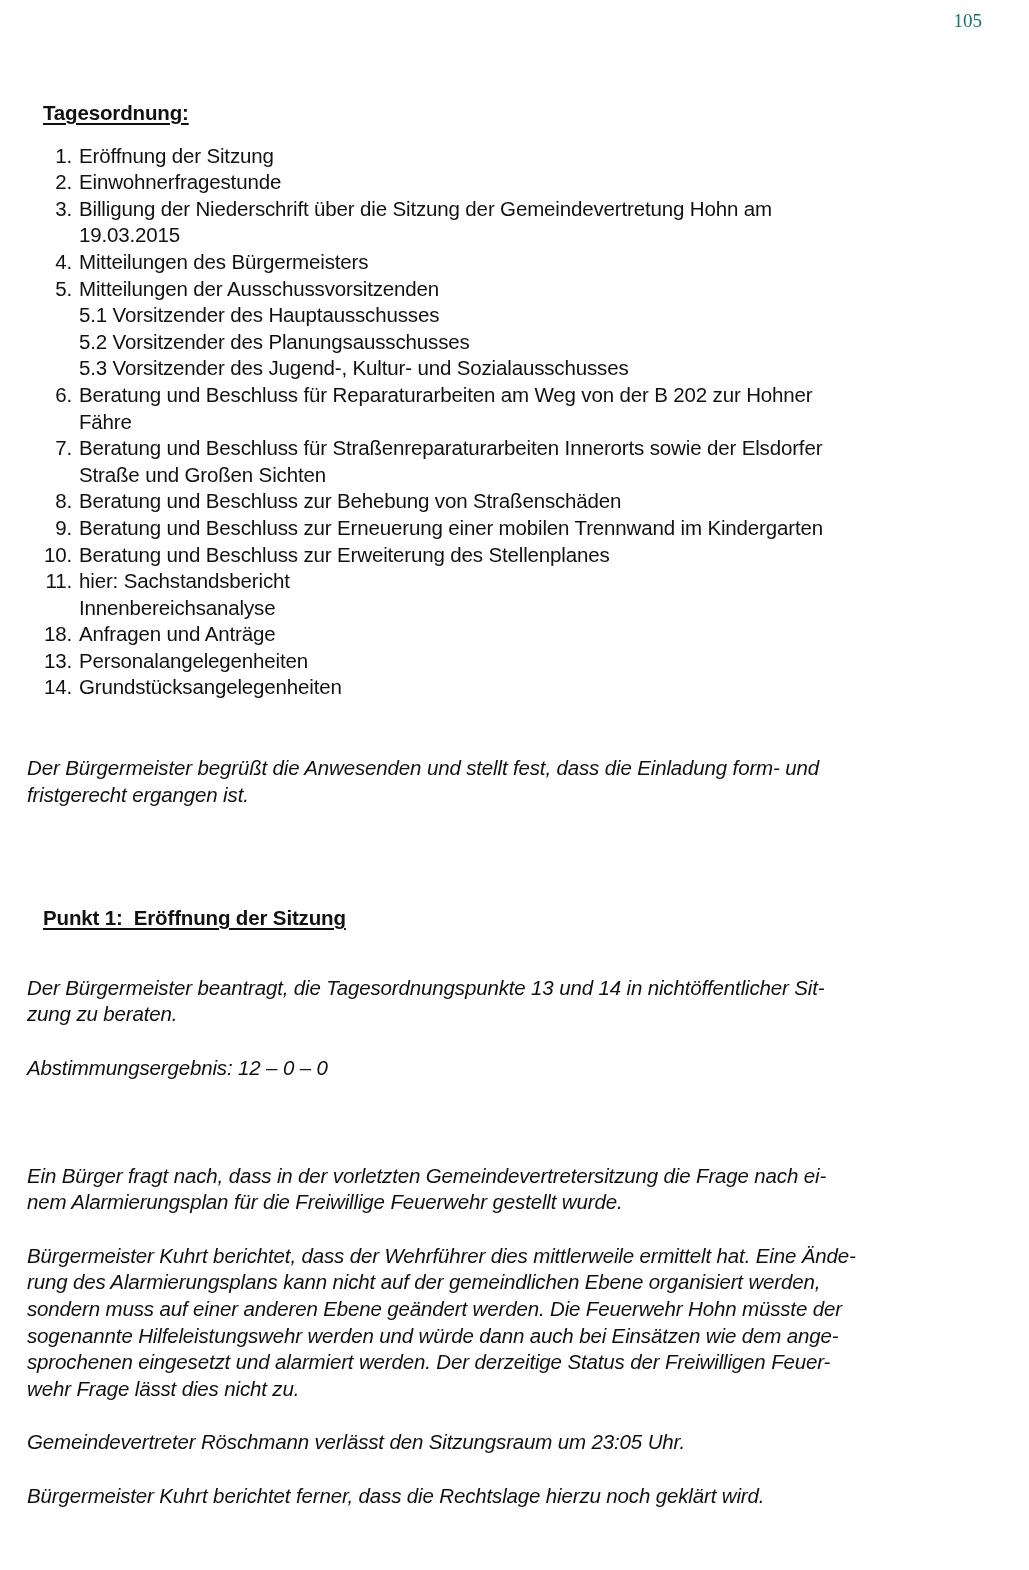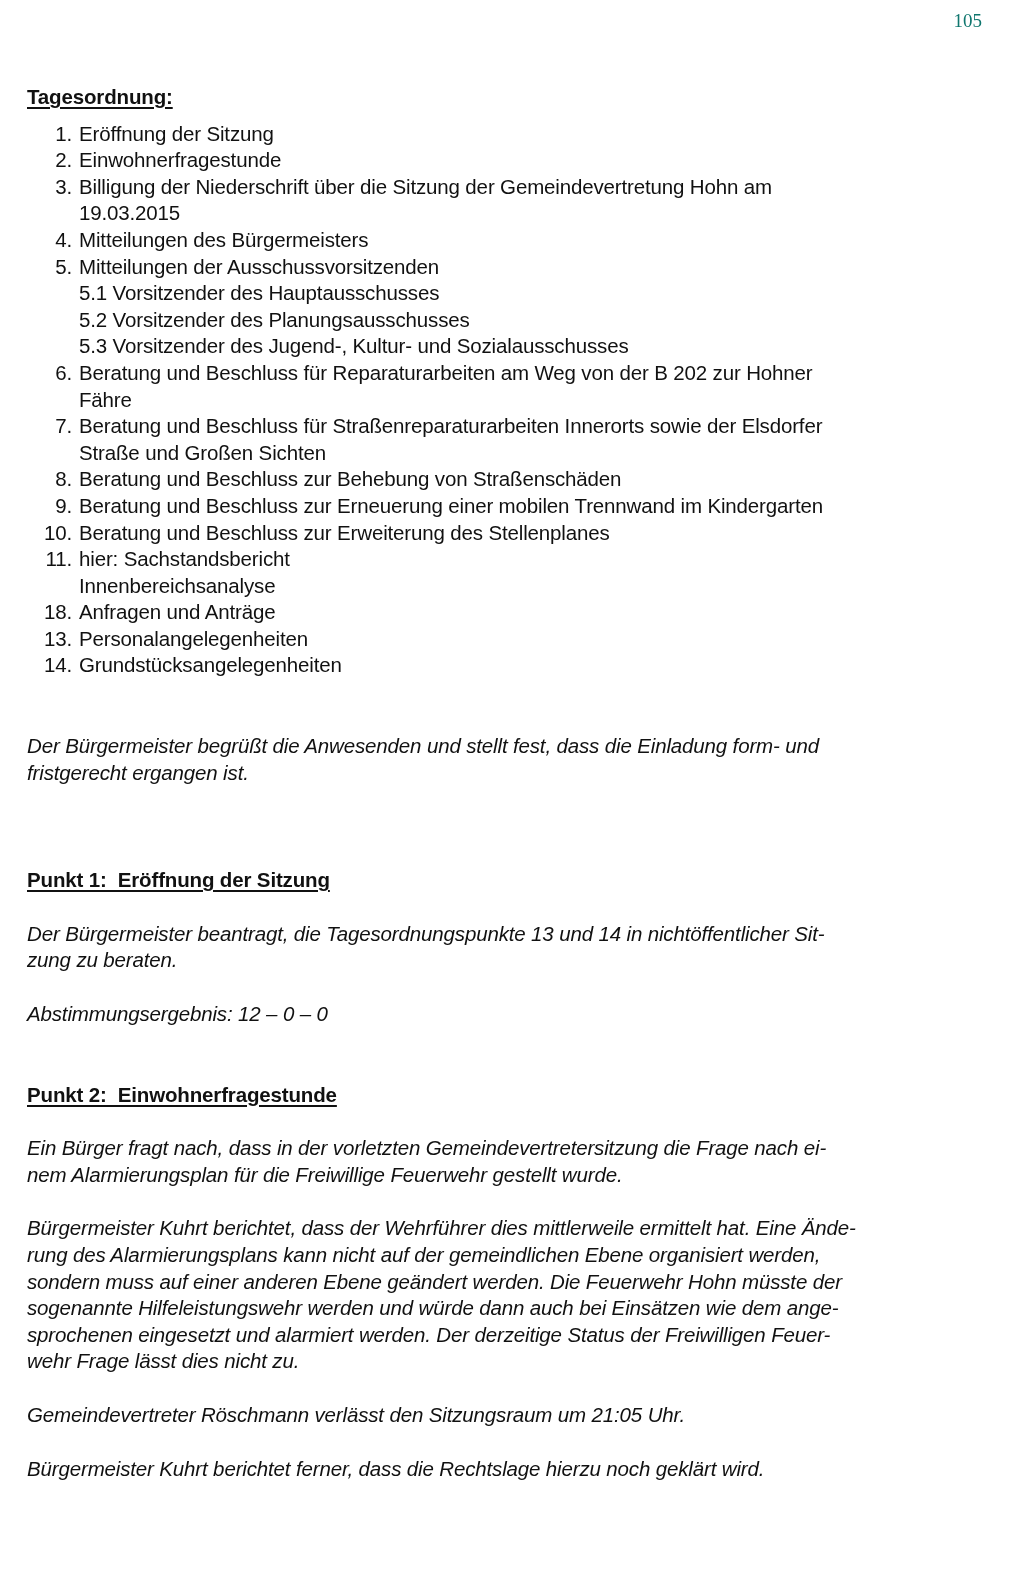--- a/index.html
+++ b/index.html
@@ -12,21 +12,21 @@
     position: absolute; top: 10px; right: 47px;
     font-family: "Liberation Serif", serif; font-size: 19px; color: #0f766e;
   }
   .content {
     position: absolute; left: 27px; top: 84px; width: 930px;
     font-size: 20.5px; line-height: 26.6px;
     letter-spacing: -0.15px;
   }
   .heading {
     font-weight: bold; text-decoration: underline; text-underline-offset: 3px;
-    margin: 0;
+    margin: 16px;
   }
   .agenda { list-style: none; margin: 10px 0 0 0; padding: 0; }
   .agenda li { display: flex; }
   .agenda .num { width: 45px; text-align: right; padding-right: 0; flex: none; box-sizing: border-box; }
   .agenda .num span { display: inline-block; width: 38px; text-align: right; }
   .agenda .txt { flex: 1; padding-left: 7px; }
   .para { margin: 0; font-style: italic; }
   .gap-lg { height: 54px; }
   .gap-md { height: 27px; }
   .gap-xl { height: 54px; }
@@ -161,32 +161,31 @@
   <div class="gap-md"></div>
   <p class="para">
     <span>Der Bürgermeister beantragt, die Tagesordnungspunkte 13 und 14 in nichtöffentlicher Sit-</span><br>
     <span>zung zu beraten.</span>
   </p>
   <div class="gap-md"></div>
   <p class="para">Abstimmungsergebnis: 12 – 0 – 0</p>
 
   <div class="gap-xl"></div>
 
-  <p class="heading" style="white-space:pre;">Punkt 2:  Einwohnerfragestunde</p>
   <div class="gap-md"></div>
   <p class="para">
     <span>Ein Bürger fragt nach, dass in der vorletzten Gemeindevertretersitzung die Frage nach ei-</span><br>
     <span>nem Alarmierungsplan für die Freiwillige Feuerwehr gestellt wurde.</span>
   </p>
   <div class="gap-md"></div>
   <p class="para">
     <span>Bürgermeister Kuhrt berichtet, dass der Wehrführer dies mittlerweile ermittelt hat. Eine Ände-</span><br>
     <span>rung des Alarmierungsplans kann nicht auf der gemeindlichen Ebene organisiert werden,</span><br>
     <span>sondern muss auf einer anderen Ebene geändert werden. Die Feuerwehr Hohn müsste der</span><br>
     <span>sogenannte Hilfeleistungswehr werden und würde dann auch bei Einsätzen wie dem ange-</span><br>
     <span>sprochenen eingesetzt und alarmiert werden. Der derzeitige Status der Freiwilligen Feuer-</span><br>
     <span>wehr Frage lässt dies nicht zu.</span>
   </p>
   <div class="gap-md"></div>
-  <p class="para">Gemeindevertreter Röschmann verlässt den Sitzungsraum um 21:05 Uhr.</p>
+  <p class="para">Gemeindevertreter Röschmann verlässt den Sitzungsraum um 23:05 Uhr.</p>
   <div class="gap-md"></div>
   <p class="para">Bürgermeister Kuhrt berichtet ferner, dass die Rechtslage hierzu noch geklärt wird.</p>
 </div>
 
 </body></html>

